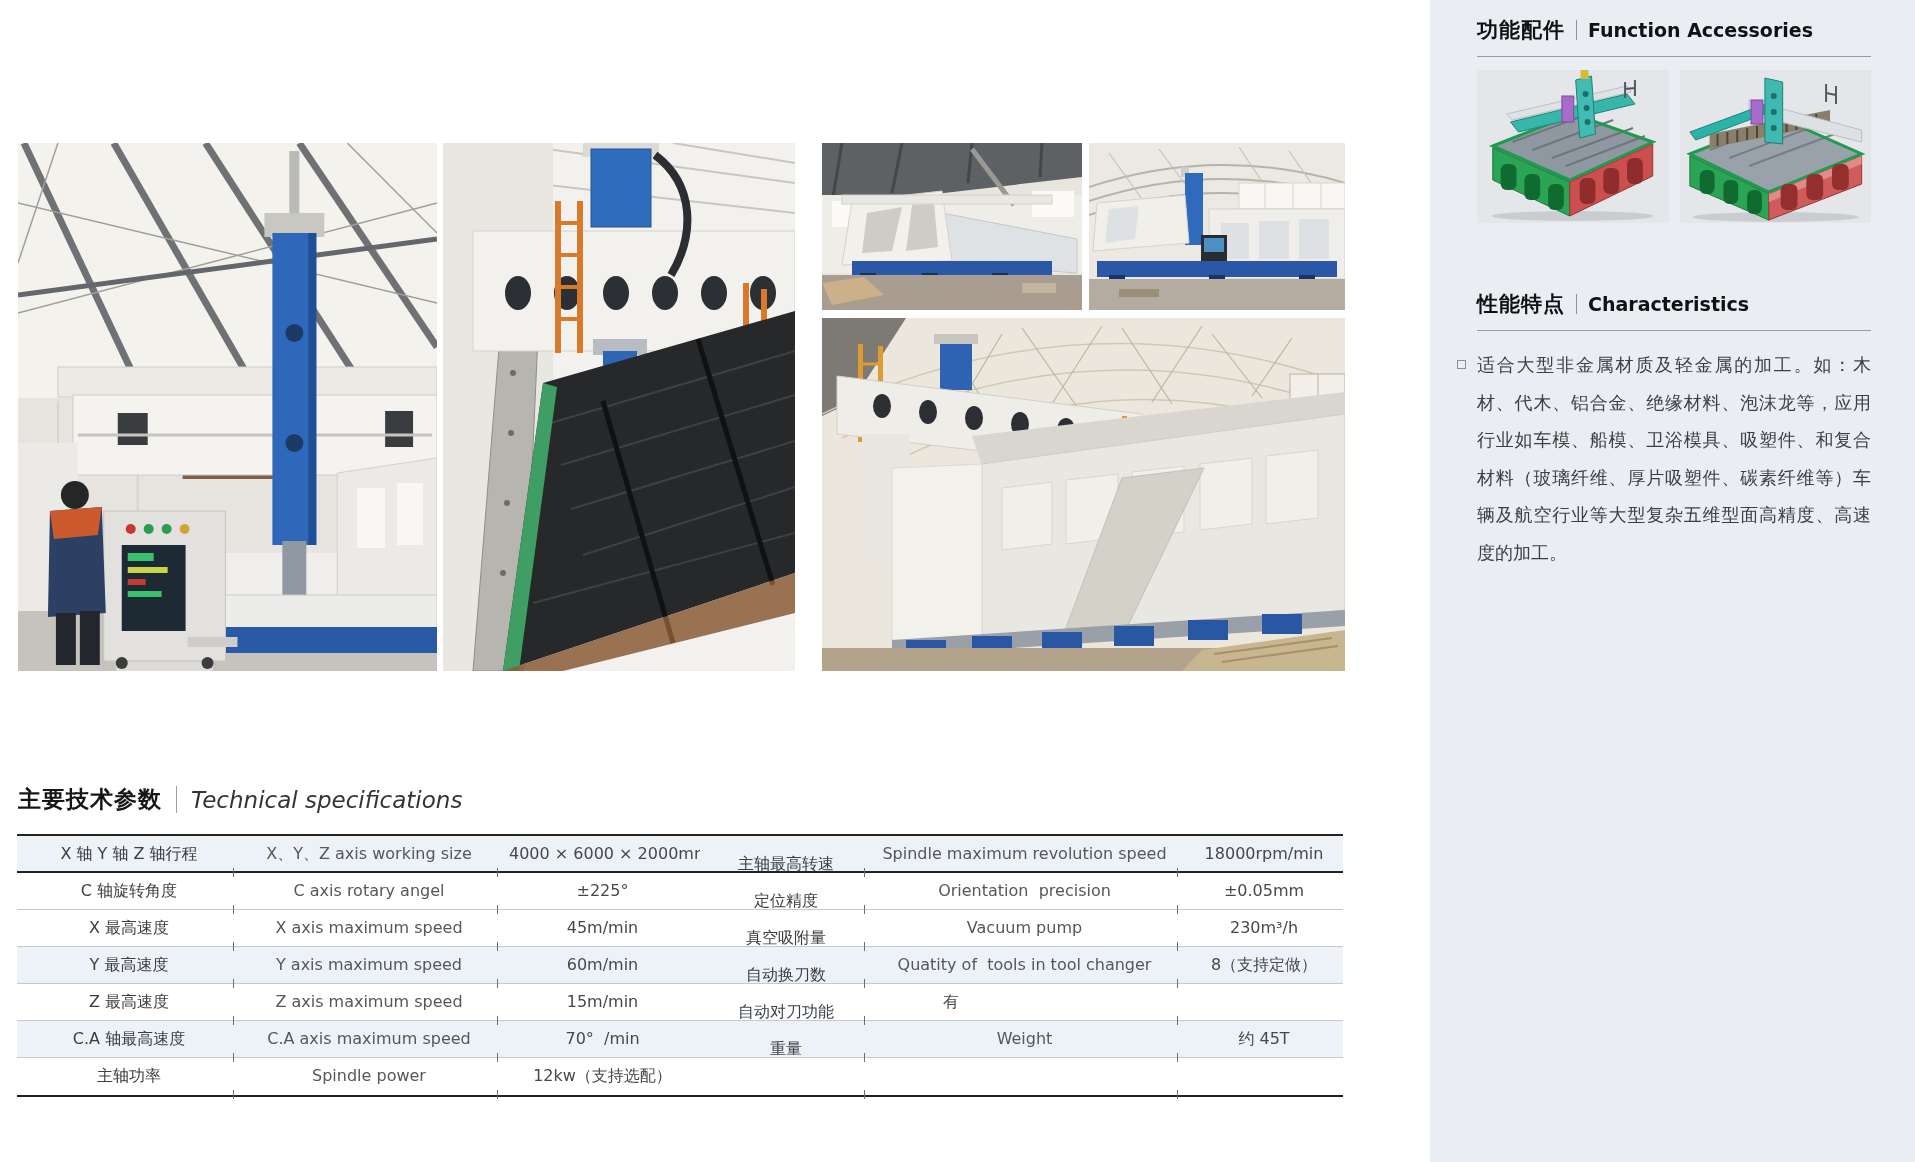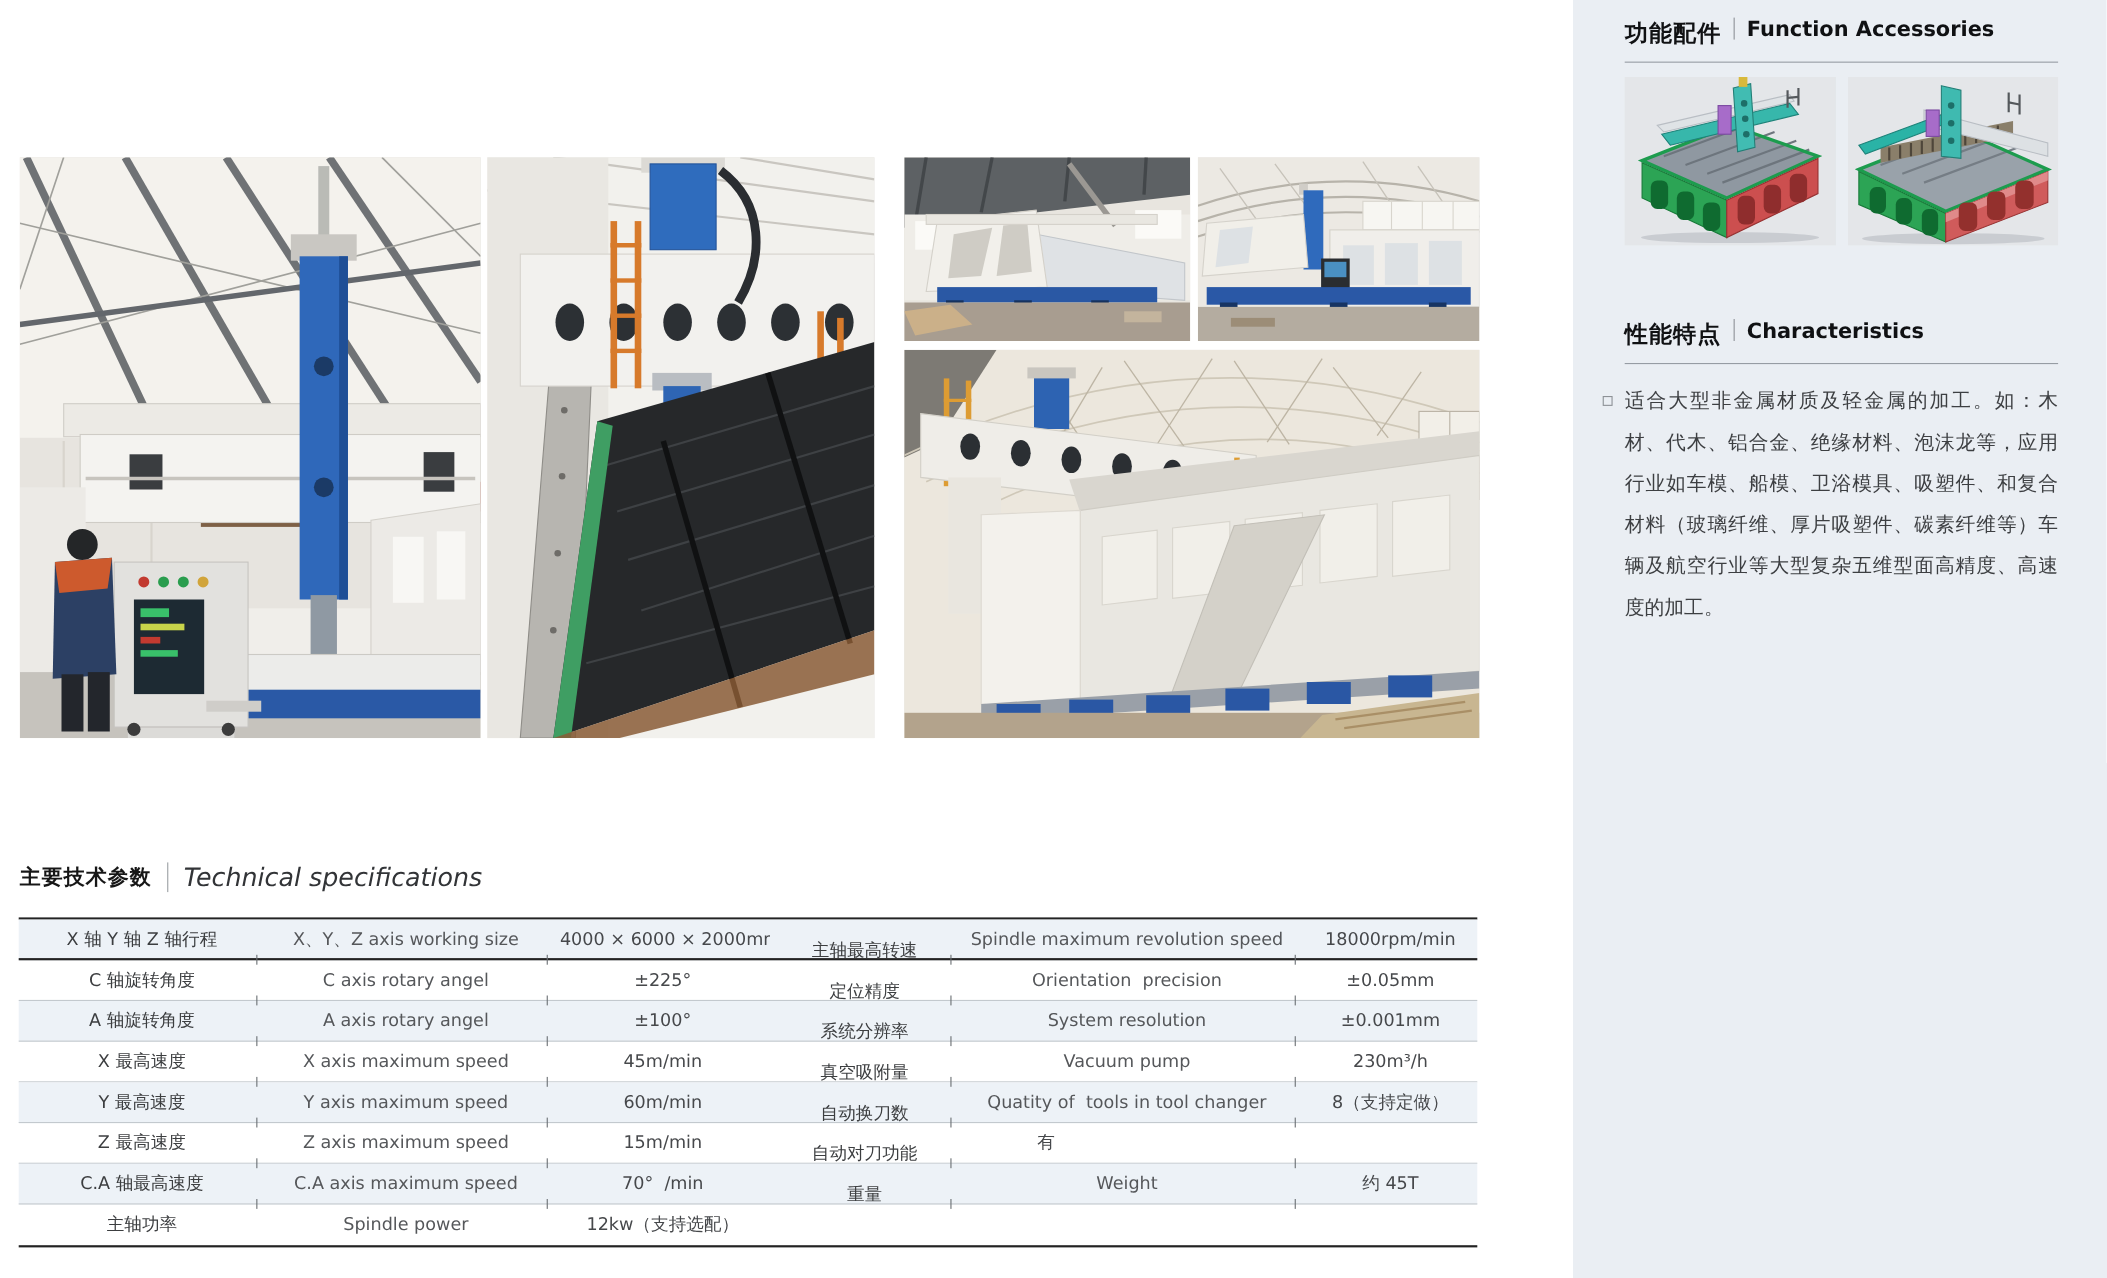--- a/index.html
+++ b/index.html
@@ -6,21 +6,21 @@
   body{
     width:1915px;height:1162px;position:relative;overflow:hidden;
     background:#ffffff;
     font-family:"DejaVu Sans","Liberation Sans",sans-serif;
   }
   .photo{position:absolute;overflow:hidden;background:#e8e6e1;}
   .photo svg{display:block;width:100%;height:100%;}
 
   
   .specs-head{position:absolute;left:18px;top:784px;display:flex;align-items:center;}
-  .specs-head .h-zh{font-size:19px;font-weight:bold;color:var(--c-text-dark,#161616);letter-spacing:1px;font-family:Liberation Mono, monospace;}
+  .specs-head .h-zh{font-size:23px;font-weight:bold;color:var(--c-text-dark,#161616);letter-spacing:1px;font-family:Liberation Mono, monospace;}
   .specs-head .h-div{width:1px;height:27px;background:#9ba0a4;margin:0 14px;}
   .specs-head .h-en{font-size:23px;font-weight:400;color:#323437;font-style:italic;}
 
   
   .spec-table{
     position:absolute;left:17px;top:834px;width:1326px;
     border-top:2px solid var(--c-line-dark,#232323);
     border-bottom:2px solid var(--c-line-dark,#232323);
     text-align:center;
   }
@@ -32,21 +32,21 @@
   .td.zh{color:#3c3e40;}
   .td.en{color:#55575a;}
   .td.val{color:#46484b;}
   .c1{width:216px;} .c2{width:264px;} .c3{width:203px;}
   .c4{width:164px;margin-top:10px;} .c5{width:313px;} .c6{width:166px;}
   .tick{position:absolute;width:1px;height:9px;background:#6a6f73;}
 
   
   .sidebar{position:absolute;left:1430px;top:0;width:485px;height:1162px;background:var(--c-sidebar-bg,#eaeef3);}
   .sb-inner{position:absolute;left:47px;width:394px;}
-  .sb-head{display:flex;padding-bottom:12px;border-bottom:1px solid #969ca3;}
+  .sb-head{display:flex;align-items:center;padding-bottom:12px;border-bottom:1px solid #969ca3;}
   .sb-head .h-zh{font-size:21px;font-weight:bold;color:#101113;letter-spacing:1px;}
   .sb-head .h-div{width:1px;height:20px;background:#8d9196;margin:0 11px;}
   .sb-head .h-en{font-size:19px;font-weight:bold;color:#101113;}
   .cad-row{display:flex;gap:11px;}
   .cad{flex:1;height:153px;background:var(--c-cad-bg,#e4e6e9);overflow:hidden;}
   .cad svg{display:block;width:100%;height:100%;}
   .bullets{list-style:none;margin:0;padding:0;}
   .bullets li{
     position:relative;font-size:18px;line-height:37.5px;color:#3d3f42;
     text-align:justify;
@@ -339,28 +339,20 @@
     <div class="td val c6">18000rpm/min</div>
   </div>
   <div class="row">
     <div class="td zh c1">C 轴旋转角度</div>
     <div class="td en c2">C axis rotary angel</div>
     <div class="td val c3">±225°</div>
     <div class="td zh c4">定位精度</div>
     <div class="td en c5">Orientation  precision</div>
     <div class="td val c6">±0.05mm</div>
   </div>
-  <div class="row shade">
-    <div class="td zh c1">A 轴旋转角度</div>
-    <div class="td en c2">A axis rotary angel</div>
-    <div class="td val c3">±100°</div>
-    <div class="td zh c4">系统分辨率</div>
-    <div class="td en c5">System resolution</div>
-    <div class="td val c6">±0.001mm</div>
-  </div>
   <div class="row">
     <div class="td zh c1">X 最高速度</div>
     <div class="td en c2">X axis maximum speed</div>
     <div class="td val c3">45m/min</div>
     <div class="td zh c4">真空吸附量</div>
     <div class="td en c5">Vacuum pump</div>
     <div class="td val c6">230m³/h</div>
   </div>
   <div class="row shade">
     <div class="td zh c1">Y 最高速度</div>

